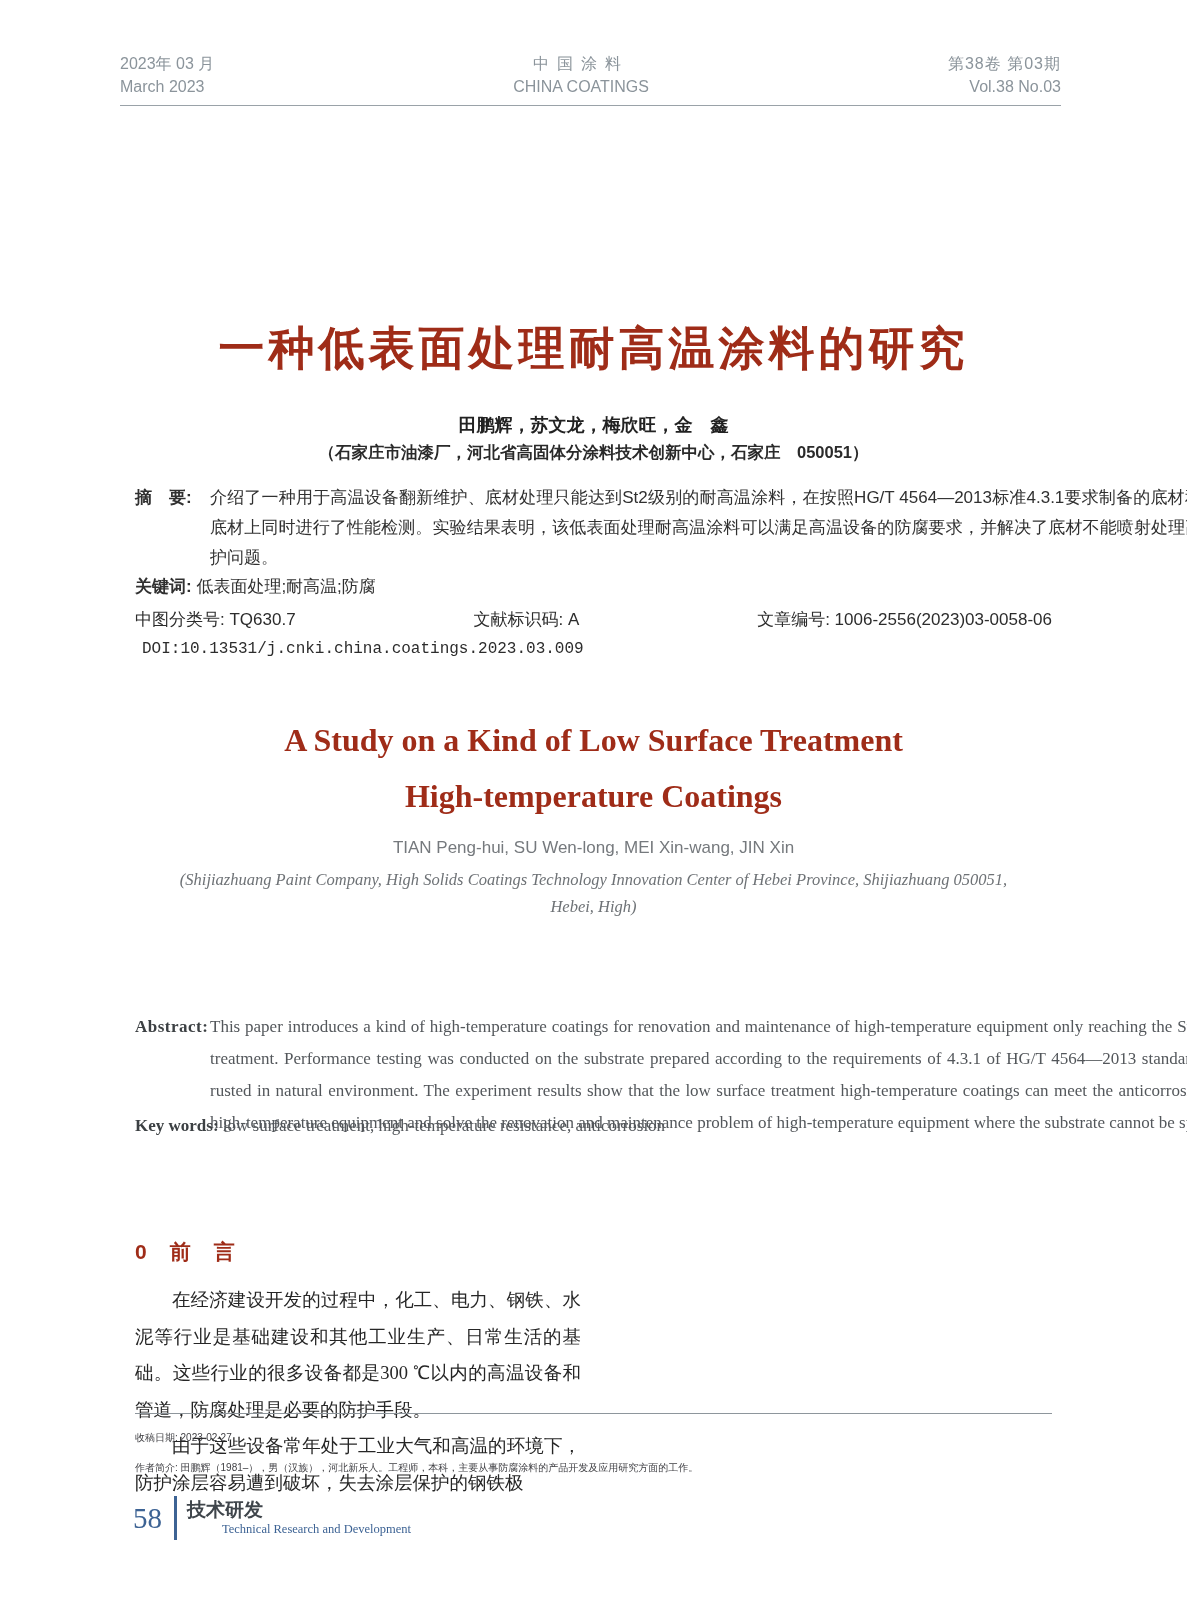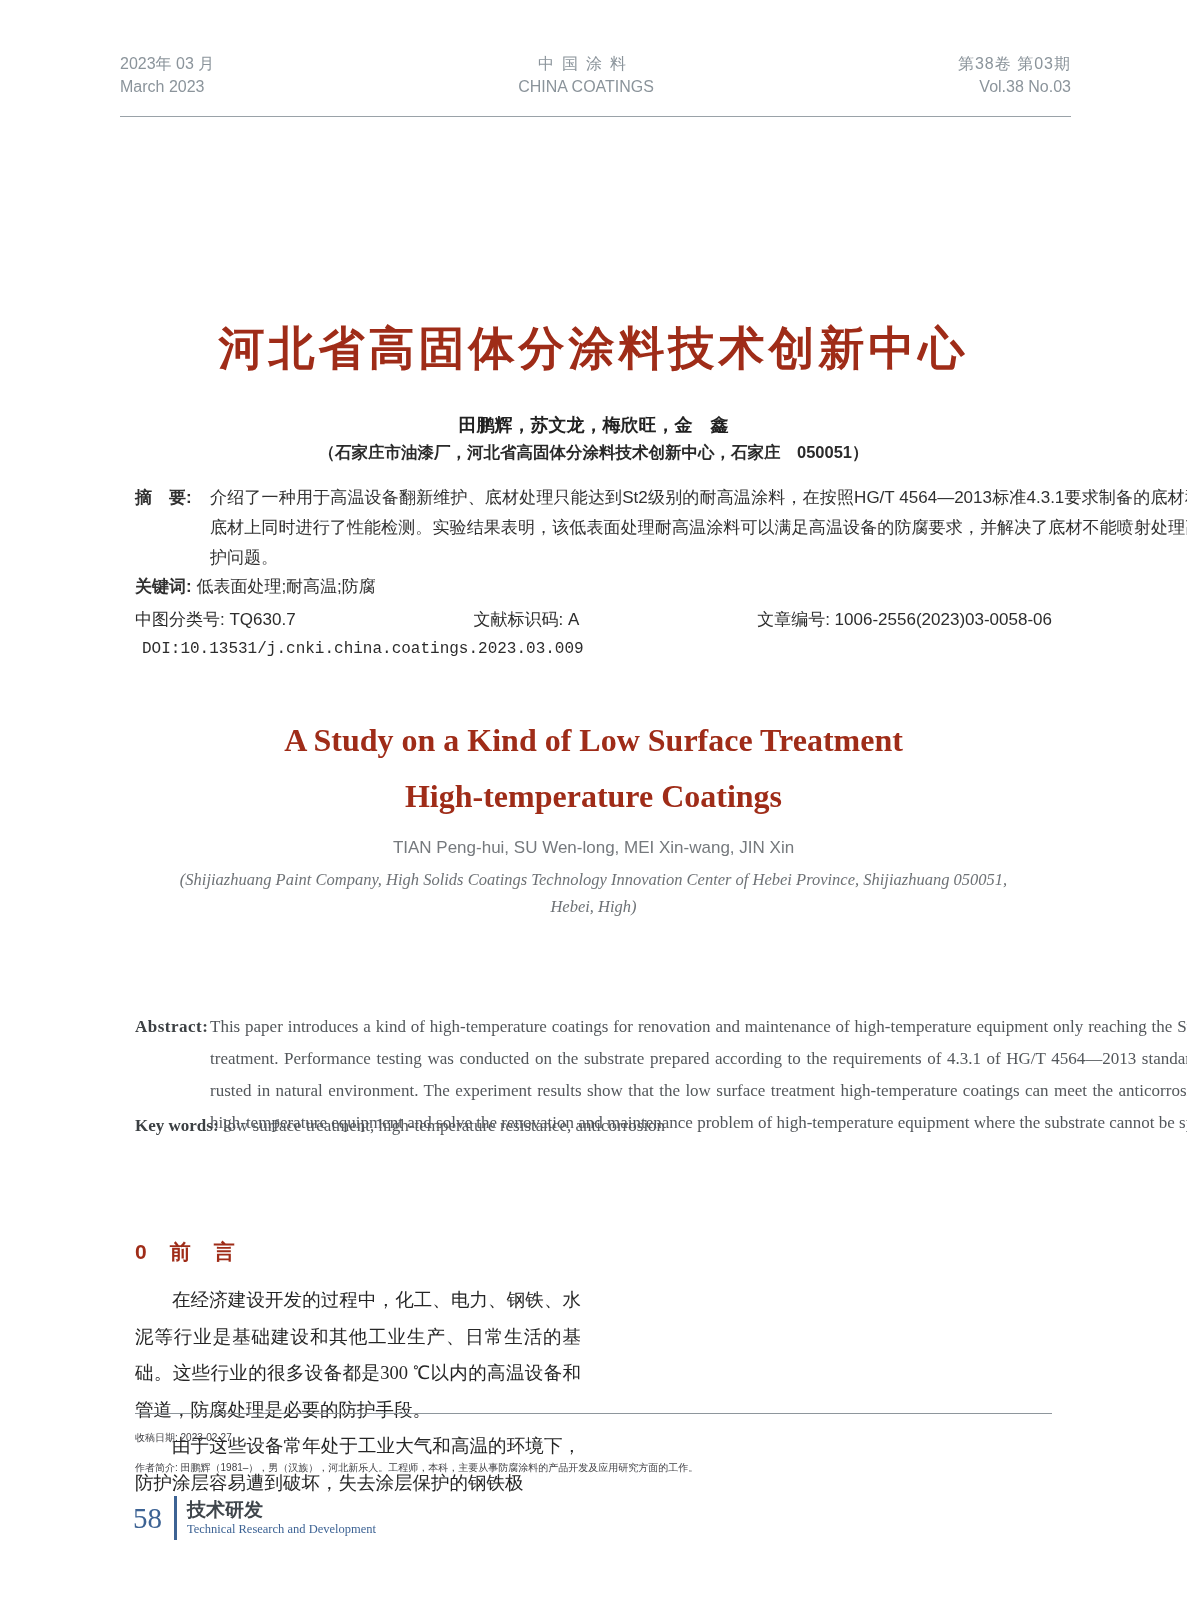--- a/index.html
+++ b/index.html
@@ -9,22 +9,22 @@
     background:#ffffff;
     overflow:hidden;
     font-family:"Liberation Sans", sans-serif;
     color:#2e2e2e;
   }
   .abs { position:absolute; left:135px; right:135px; }
   .serif { font-family:Liberation Mono, monospace;margin-left:7px; }
 
   
   .jheader { top:52px; display:flex; justify-content:space-between; align-items:flex-end;
-             color:#8b949b; font-size:16px; line-height:23px; padding-bottom:18px;
-             border-bottom:1.5px solid #9aa2a8; left:120px; right:116px; }
+             color:#8b949b; font-size:16px; line-height:23px; padding-bottom:7px;
+             border-bottom:1.5px solid #9aa2a8; left:120px; right:126px; }
   .jheader .col-c { text-align:center; }
   .jheader .col-r { text-align:right; }
   .jheader .cn { letter-spacing:8px; }
   .jheader .cn.tight { letter-spacing:1px; }
 
   
   .cn-title { top:318px; text-align:center; color:#9f2c18; font-size:46px; font-weight:bold;
               letter-spacing:4px; }
   .cn-authors { top:413px; text-align:center; font-size:18px; font-weight:bold; color:#222; }
   .cn-affil { top:442px; text-align:center; font-size:16.5px; font-weight:bold; color:#2a2a2a; }
@@ -63,21 +63,21 @@
   
   .footnote { top:1413px; border-top:1.5px solid #8e969c; padding-top:9px;
               font-size:10px; line-height:30px; color:#3f3f43; }
 
   
   .pfooter { position:absolute; left:133px; top:1496px; display:flex; align-items:center; }
   .pfooter .pnum { font-family:"Liberation Serif", serif; font-size:29px; color:#3d6394; }
   .pfooter .bar { width:3px; height:44px; background:#3d6394; margin:0 10px 0 12px; }
   .pfooter .colcn { font-size:19px; font-weight:bold; color:#3f454b; line-height:22px; }
   .pfooter .colen { font-family:"Liberation Serif", serif; font-size:12.5px; color:#3d6394;
-                    line-height:16px; }
+                    line-height:16px;margin-left:35px; }
 </style>
 </head>
 <body>
 
 <div class="page">
 
   <div class="abs jheader">
     <div class="col-l">
       <div>2023年 03 月</div>
       <div>March 2023</div>
@@ -85,21 +85,21 @@
     <div class="col-c">
       <div class="cn">中国涂料</div>
       <div>CHINA COATINGS</div>
     </div>
     <div class="col-r">
       <div class="cn tight">第38卷 第03期</div>
       <div>Vol.38  No.03</div>
     </div>
   </div>
 
-  <div class="abs cn-title">河北省高固体分涂料技术创新中心</div>
+  <div class="abs cn-title">一种低表面处理耐高温涂料的研究</div>
   <div class="abs cn-authors">田鹏辉，苏文龙，梅欣旺，金　鑫</div>
   <div class="abs cn-affil">（石家庄市油漆厂，河北省高固体分涂料技术创新中心，石家庄　050051）</div>
 
   <div class="abs cn-abs hang">
     <span class="lbl">摘　要:</span>
     <span>介绍了一种用于高温设备翻新维护、底材处理只能达到St2级别的耐高温涂料，在按照HG/T 4564—2013标准4.3.1要求制备的底材和自然环境生锈的底材上同时进行了性能检测。实验结果表明，该低表面处理耐高温涂料可以满足高温设备的防腐要求，并解决了底材不能喷射处理高温设备的翻新维护问题。</span>
   </div>
   <div class="abs cn-keywords">
     <b>关键词:</b><span> 低表面处理;耐高温;防腐</span>
   </div>

